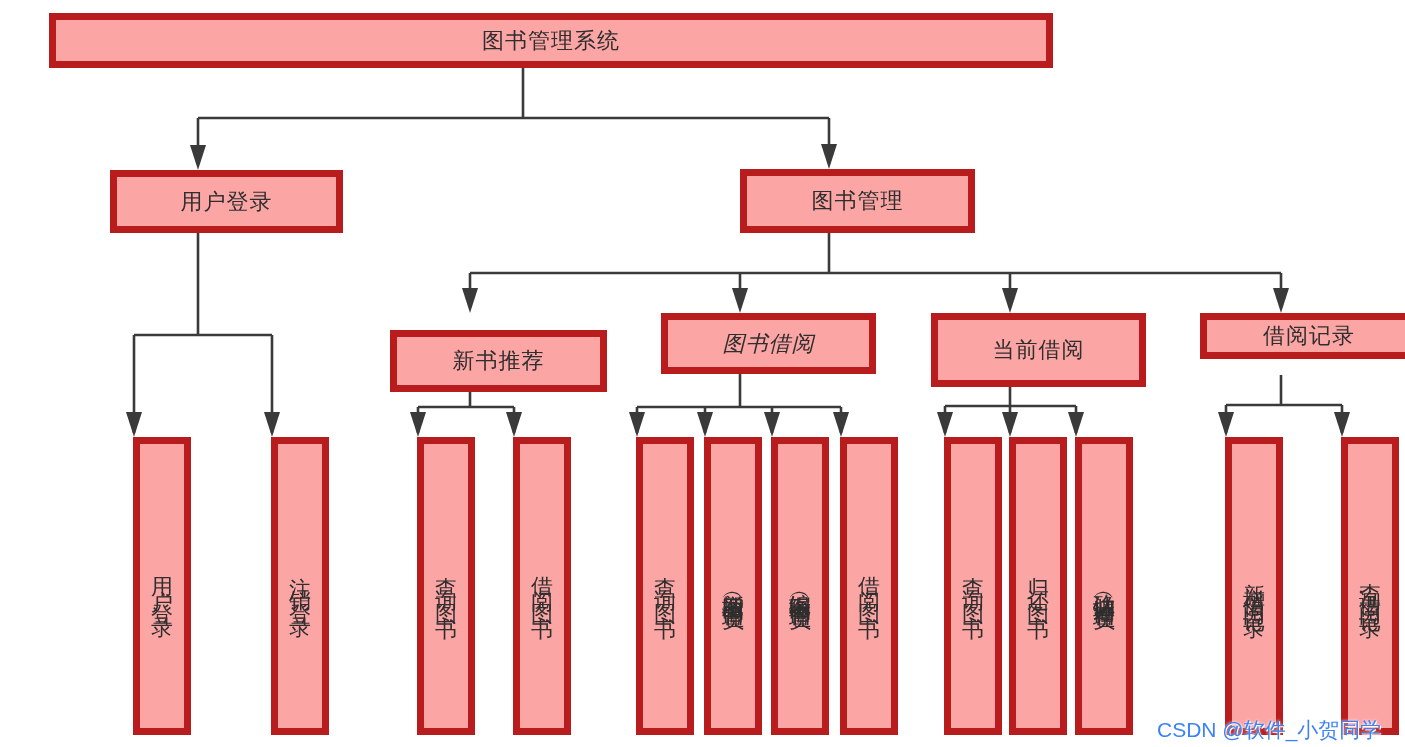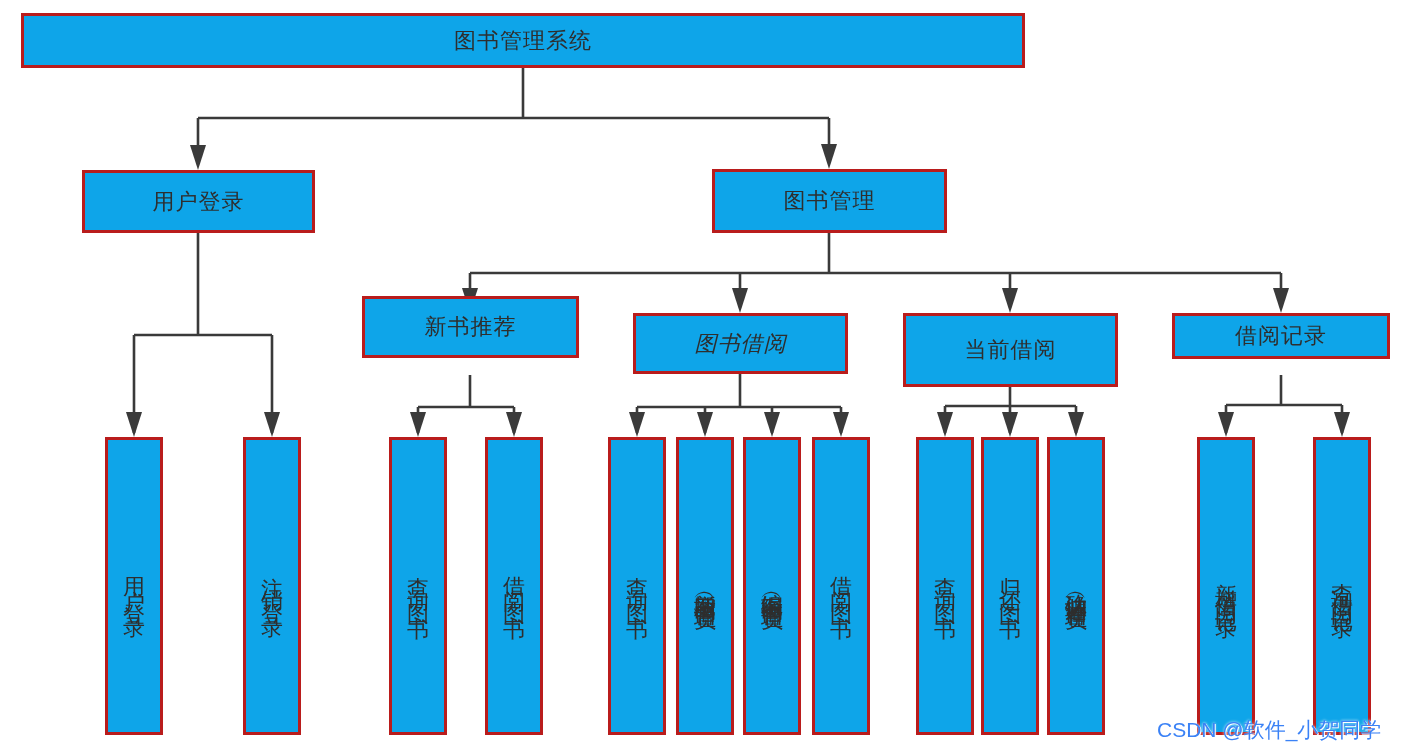--- a/index.html
+++ b/index.html
@@ -7,26 +7,27 @@
     position:relative;
     width:1405px;height:747px;
     background:#ffffff;
     font-family:"Liberation Sans","DejaVu Sans",sans-serif;
     overflow:hidden;
   }
   #connectors{position:absolute;left:0;top:0;width:1405px;height:747px;}
   .node{
     position:absolute;
     box-sizing:border-box;
-    background:#0ea5e9;
-    border:3px solid #b91c1c;
+    background:#fca5a5;
+    border:7px solid #b91c1c;
     display:flex;
     align-items:center;
     justify-content:center;
     color:#2e2e2e;
+    margin-left:28px;
   }
   .h-node{font-size:22px;letter-spacing:1px;}
   .leaf{width:58px;height:298px;top:437px;}
   .v-text{
     writing-mode:vertical-rl;
     text-orientation:mixed;
     font-size:22px;
     color:#2e2e2e;
     line-height:1;
   }
@@ -88,21 +89,21 @@
     <span>图书管理系统</span>
   </div>
 
   <div class="node h-node" style="left:82px;top:170px;width:233px;height:63px;">
     <span>用户登录</span>
   </div>
   <div class="node h-node" style="left:712px;top:169px;width:235px;height:64px;">
     <span>图书管理</span>
   </div>
 
-  <div class="node h-node" style="left:362px;top:296px;width:217px;height:62px;align-items:center;">
+  <div class="node h-node" style="left:362px;top:330px;width:217px;height:62px;align-items:center;">
     <span>新书推荐</span>
   </div>
   <div class="node h-node" style="left:633px;top:313px;width:215px;height:61px;font-style:italic;">
     <span>图书借阅</span>
   </div>
   <div class="node h-node" style="left:903px;top:313px;width:215px;height:74px;">
     <span>当前借阅</span>
   </div>
   <div class="node h-node" style="left:1172px;top:313px;width:218px;height:46px;">
     <span>借阅记录</span>

